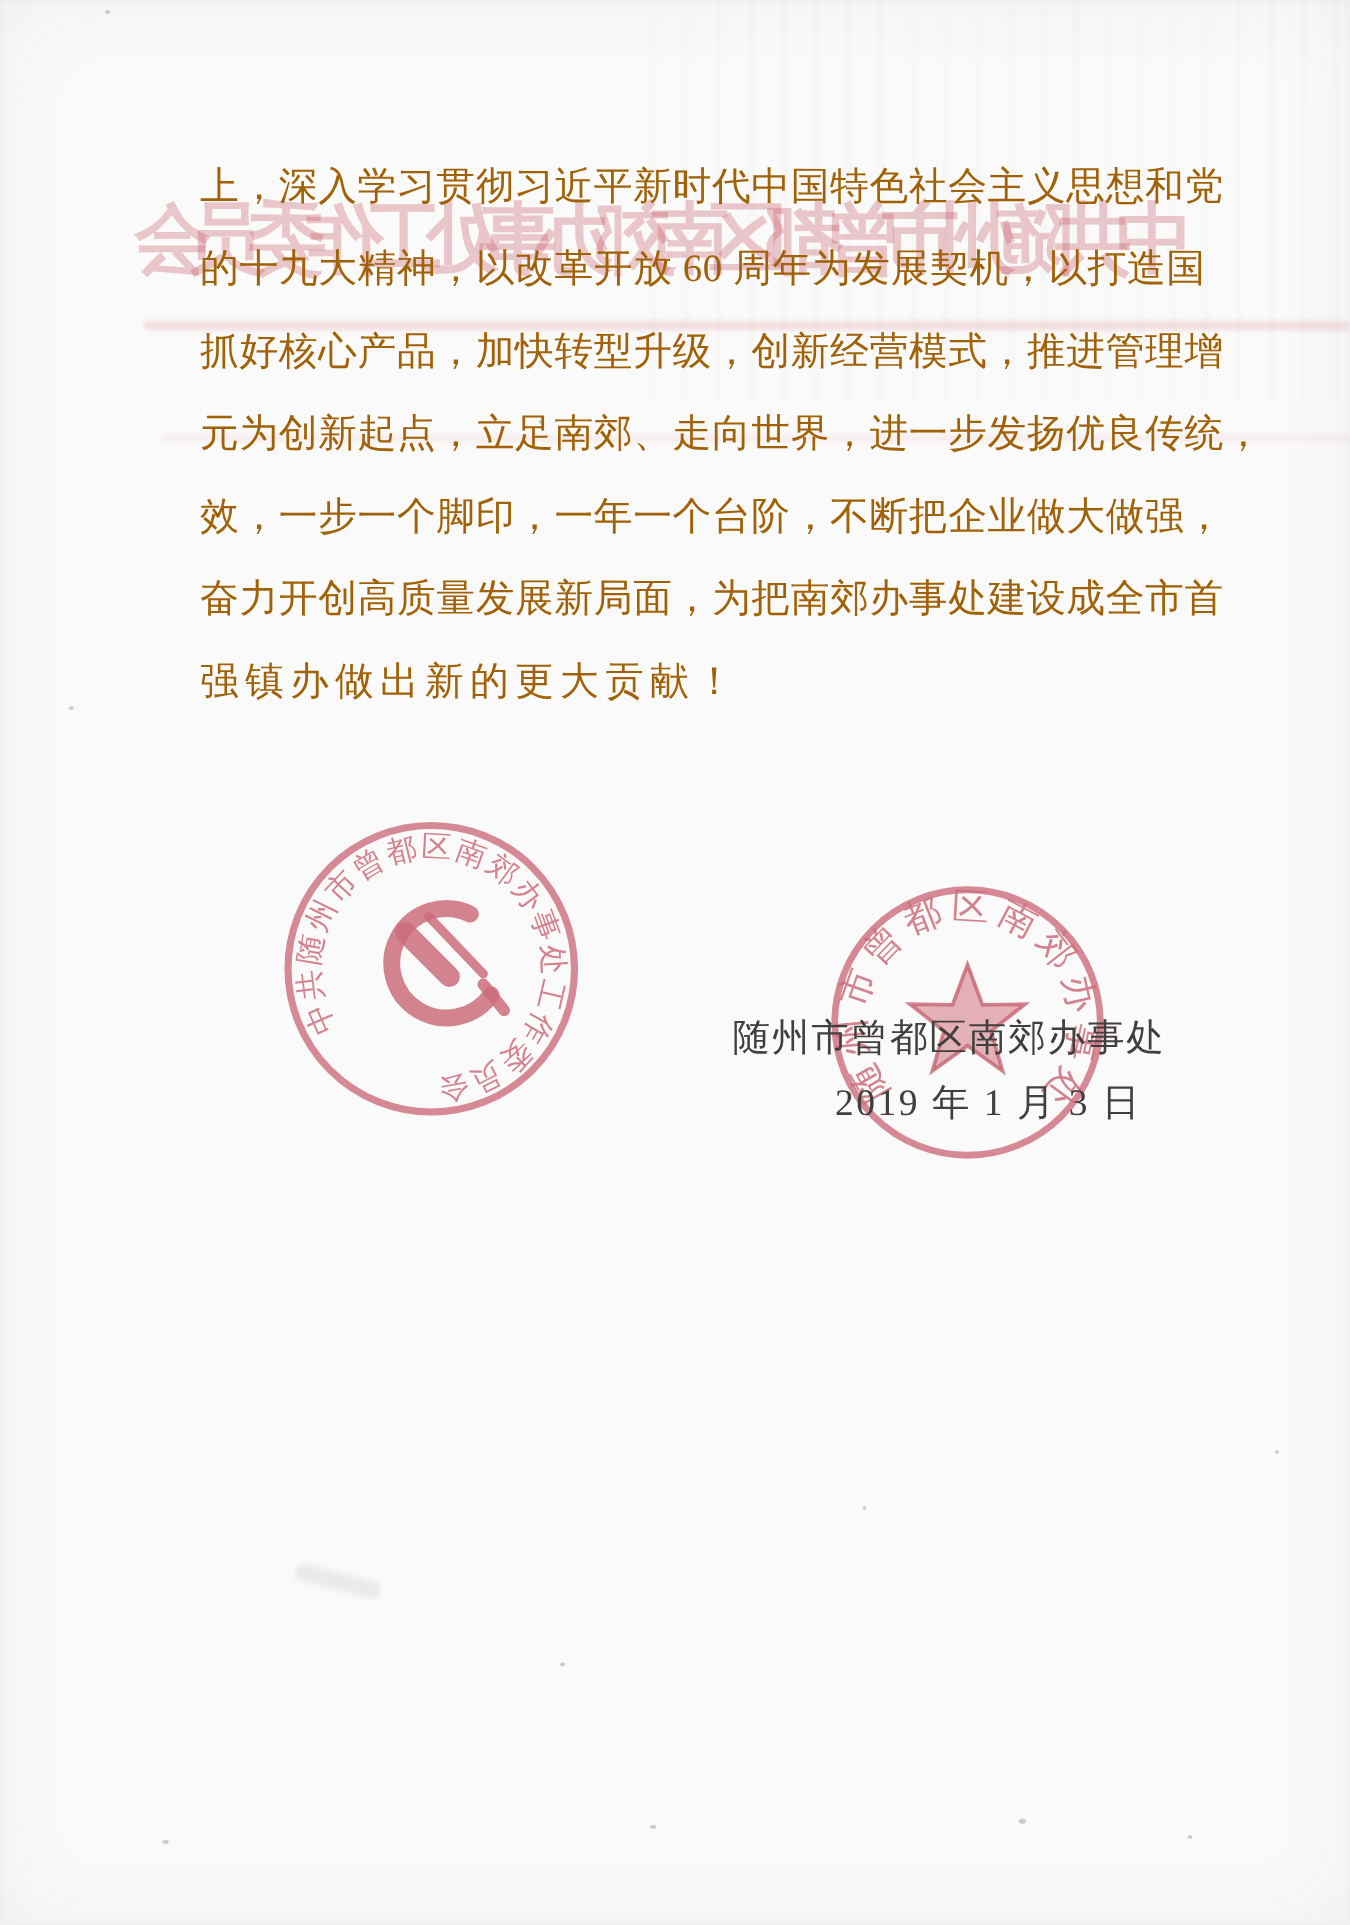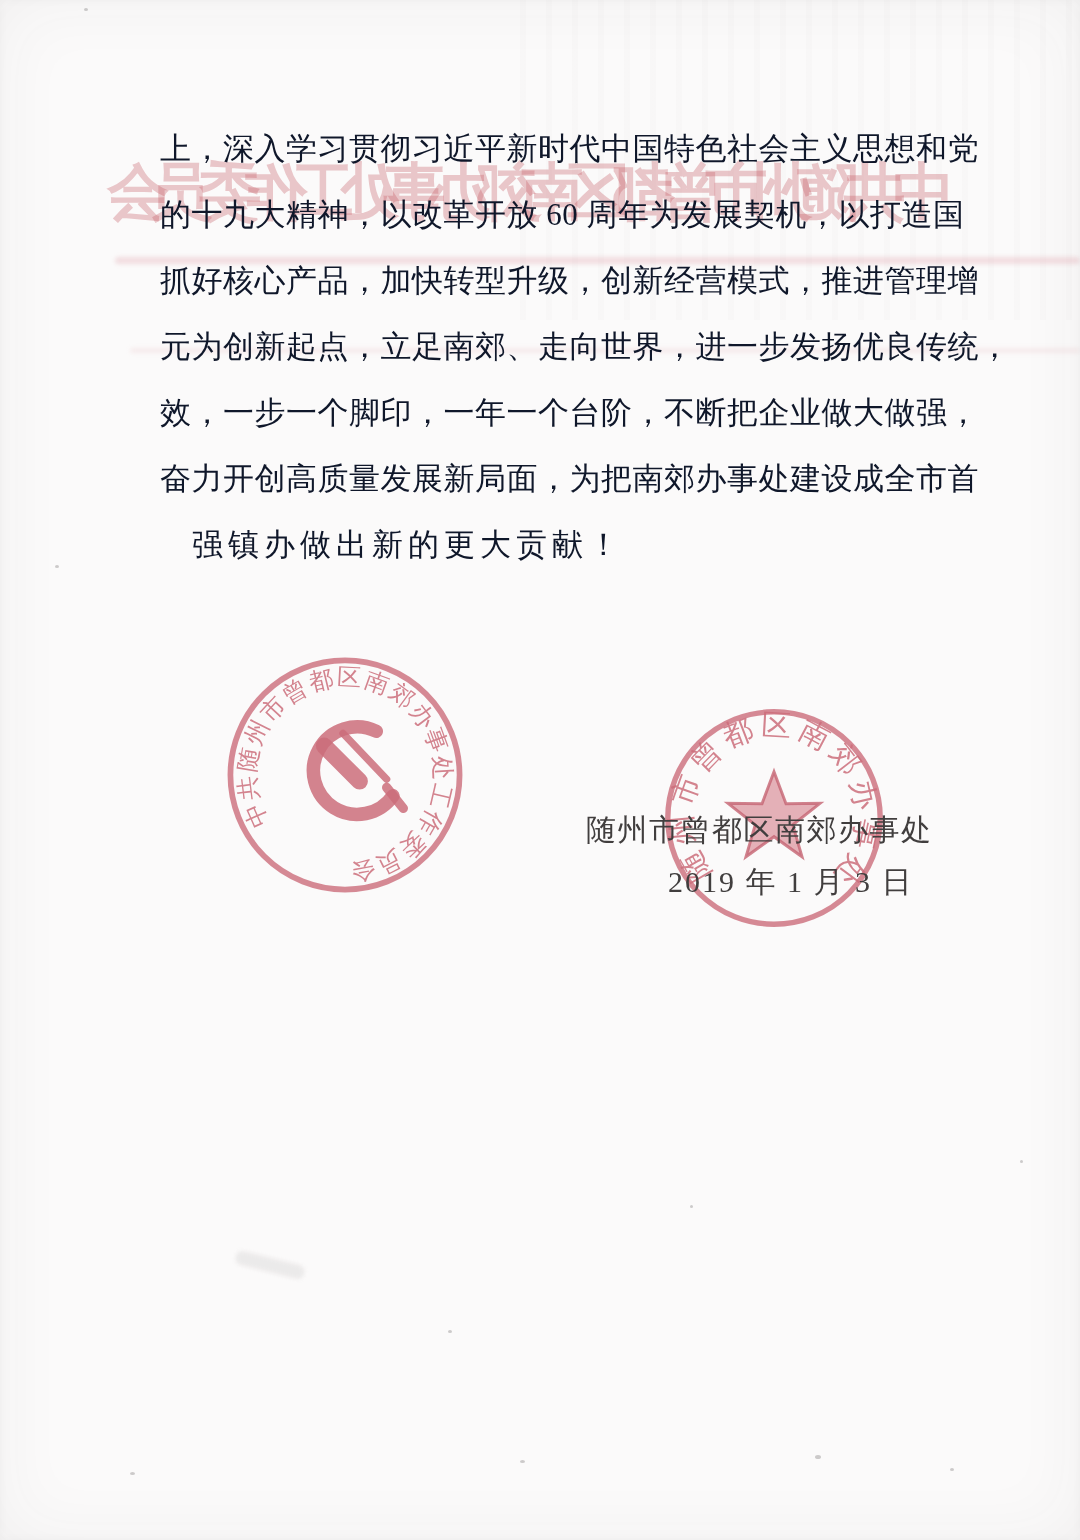--- a/index.html
+++ b/index.html
@@ -32,32 +32,32 @@
     line-height:92px;
   }
   
   .smudge{position:absolute;border-radius:6px;filter:blur(2px);}
   .smudge.s1{left:115px;top:257px;width:965px;height:7px;background:rgba(219,148,158,0.28);}
   .smudge.s2{left:130px;top:348px;width:950px;height:5px;background:rgba(222,160,170,0.16);}
   .smudge.s3{left:235px;top:1258px;width:70px;height:14px;background:rgba(120,115,115,0.12);transform:rotate(14deg);}
   
   .body-text{
     position:absolute;left:160px;top:116px;width:782px;
-    color:#0f172a;
+    color:#a16207;
     font-size:31px;
   }
   .body-line{
     height:66px;line-height:66px;
     text-align:justify;
     text-align-last:justify;
     text-justify:inter-character;
     white-space:nowrap;
     letter-spacing:0.5px;
   }
-  .body-line.last{text-align-last:left;letter-spacing:5px;margin-left:32px;}
+  .body-line.last{text-align-last:left;letter-spacing:5px;}
   
   .stamp{position:absolute;z-index:1;opacity:0.88;filter:blur(0.4px);}
   .stamp-left{left:220px;top:650px;width:250px;height:250px;}
   .stamp-right{left:656px;top:700px;width:236px;height:236px;}
   
   .sig{
     position:absolute;z-index:2;
     color:#413e3e;font-size:30px;letter-spacing:1.5px;white-space:nowrap;
   }
   .sig-left{left:155px;top:806px;}

